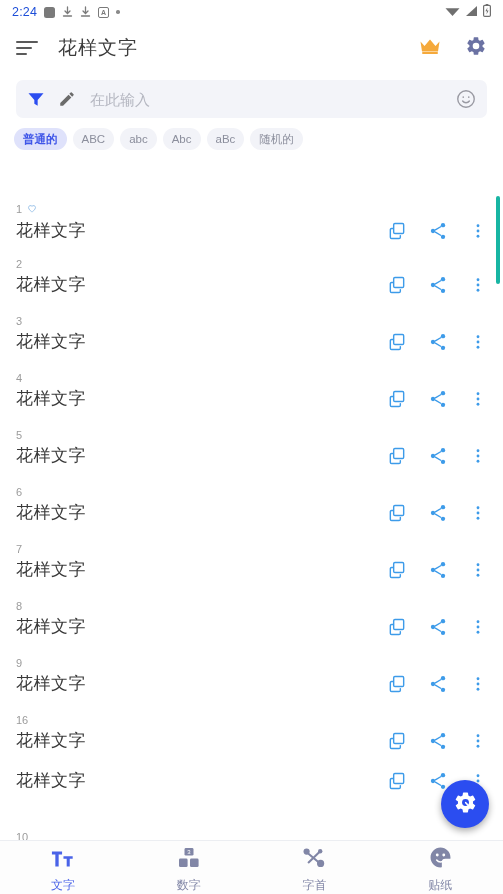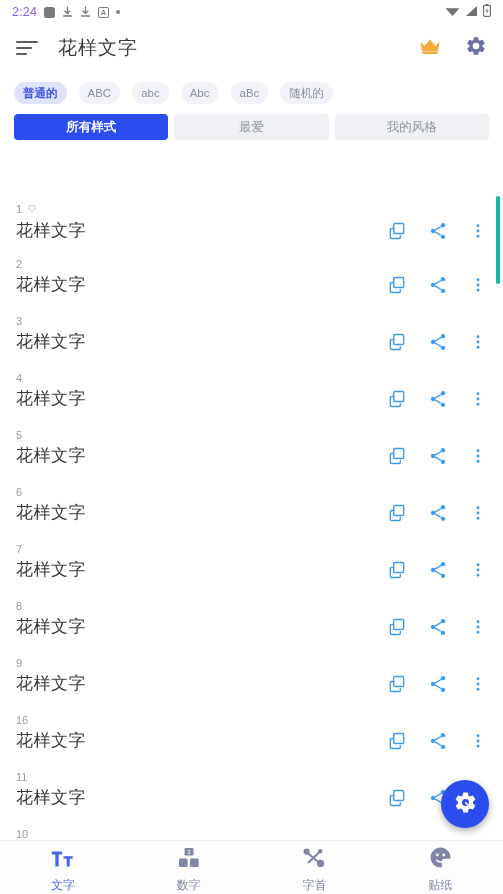--- a/index.html
+++ b/index.html
@@ -11,21 +11,21 @@
   }
   .phone { position: relative; width: 503px; height: 894px; background: #fff; }
 
   
   .statusbar {
     height: 24px; display: flex; align-items: center;
     padding: 0 12px; font-size: 12.5px; color: #6b6b6b;
     background: #fff;
   }
   .status-left { display: flex; align-items: center; gap: 7px; }
-  .status-time { font-size: 12.5px; color: #8b5cf6; letter-spacing: .2px; }
+  .status-time { font-size: 12.5px; color: #1d4ed8; letter-spacing: .2px; }
   .sq-icon { width: 11px; height: 11px; background: #7a7a7a; border-radius: 2.5px; display:inline-block; }
   .dl-icon { width: 11px; height: 12px; display:inline-block; }
   .a-icon { width: 11px; height: 11px; border: 1.4px solid #7a7a7a; border-radius: 2px; display:flex; align-items:center; justify-content:center; font-size:7px; color:#7a7a7a; font-weight:700;}
   .dot-icon { width: 3.5px; height: 3.5px; background: #8a8a8a; border-radius: 50%; display:inline-block; }
   .status-right { margin-left: auto; display: flex; align-items: center; gap: 5px; }
 
   
   .appbar {
     height: 48px; display: flex; align-items: center; padding: 0 16px;
     background: #fff;
@@ -50,21 +50,21 @@
   }
   .search-input {
     flex: 1; border: 0; background: transparent; outline: none;
     font-size: 15px; color: #3c3c3c; margin-left: 14px;
     font-family: "Liberation Sans", sans-serif;
   }
   .search-input::placeholder { color: #b4b6c0; }
   .emoji-btn { margin-left: 6px; display:flex; align-items:center; }
 
   
-  .chips { display: flex; align-items: flex-start; gap: 12px; padding: 10px 14px 0 14px; }
+  .chips { display: flex; align-items: flex-start; gap: 6px; padding: 10px 14px 0 14px; }
   .chip {
     height: 22px; padding: 0 9px; border-radius: 11px;
     display: flex; align-items: center; justify-content: center;
     font-size: 11.5px; color: #8b8e9c; background: #f2f3f8;
     white-space: nowrap; cursor: pointer;
   }
   .chip.active { background: #dfe2fb; color: #3f56e8; font-weight: 700; }
 
   
   .tabs { display: flex; gap: 6px; padding: 10px 14px 0 14px; }
@@ -177,35 +177,53 @@
         </svg>
       </span>
       <span>
         <svg width="22" height="22" viewBox="0 0 24 24" fill="#6b72a3">
           <path d="M19.14 12.94a7.07 7.07 0 000-1.88l2.03-1.58a.5.5 0 00.12-.64l-1.92-3.32a.5.5 0 00-.6-.22l-2.39.96a7.03 7.03 0 00-1.62-.94l-.36-2.54a.5.5 0 00-.5-.42h-3.84a.5.5 0 00-.5.42l-.36 2.54c-.59.24-1.13.56-1.62.94l-2.39-.96a.5.5 0 00-.6.22L2.67 8.84a.5.5 0 00.12.64l2.03 1.58a7.07 7.07 0 000 1.88l-2.03 1.58a.5.5 0 00-.12.64l1.92 3.32c.13.22.39.3.6.22l2.39-.96c.5.38 1.03.7 1.62.94l.36 2.54c.04.24.25.42.5.42h3.84c.25 0 .46-.18.5-.42l.36-2.54c.59-.24 1.12-.56 1.62-.94l2.39.96c.22.08.47 0 .6-.22l1.92-3.32a.5.5 0 00-.12-.64l-2.03-1.58zM12 15.6A3.6 3.6 0 1112 8.4a3.6 3.6 0 010 7.2z"></path>
         </svg>
       </span>
     </div>
   </div>
 
+  <div class="search-wrap">
+    <div class="search-box">
+      <span class="ic">
+        <svg width="20" height="20" viewBox="0 0 24 24">
+            <path d="M3 5h18l-7 8.2V20l-4-2.2v-4.6z" fill="#2b4df0"></path>
+          </svg>
+      </span>
+      <span class="ic" style="margin-left:12px">
+        <svg width="18" height="18" viewBox="0 0 24 24" fill="#6b6b6b">
+            <path d="M3 17.25V21h3.75L17.8 9.94l-3.75-3.75L3 17.25zM20.7 7.04a1 1 0 000-1.41l-2.34-2.34a1 1 0 00-1.41 0l-1.83 1.83 3.75 3.75 1.83-1.83z"></path>
+          </svg>
+      </span>
+      <input class="search-input" value="" placeholder="在此输入" style="">
+      <span class="emoji-btn">
+        <svg width="22" height="22" viewBox="0 0 24 24" fill="none" stroke="#9a9aa3" stroke-width="1.5">
+          <circle cx="12" cy="12" r="9"></circle>
+          <circle cx="9" cy="10" r=".9" fill="#9a9aa3" stroke="none"></circle>
+          <circle cx="15" cy="10" r=".9" fill="#9a9aa3" stroke="none"></circle>
+          <path d="M8.3 14.2a4.6 4.6 0 007.4 0" stroke-linecap="round"></path>
+        </svg>
+      </span>
+    </div>
+  </div>
 
   <div class="chips">
       <div class="chip active">普通的</div>
       <div class="chip">ABC</div>
       <div class="chip">abc</div>
       <div class="chip">Abc</div>
       <div class="chip">aBc</div>
       <div class="chip">随机的</div>
     </div>
 
-  <div class="tabs">
-      <div class="tab active">所有样式</div>
-      <div class="tab">最爱</div>
-      <div class="tab">我的风格</div>
-    </div>
 
   <div class="list">
       <div class="row">
         <div class="row-num">
           <span>1</span>
           <span><svg width="12" height="12" viewBox="0 0 24 24" fill="none" stroke="#9ec5ea" stroke-width="2">
               <path d="M12 20s-7-4.6-7-9.2A4 4 0 0112 8.6 4 4 0 0119 10.8c0 4.6-7 9.2-7 9.2z"></path>
             </svg></span>
         </div>
         <div class="row-body">
@@ -508,23 +526,20 @@
               <svg width="18" height="20" viewBox="0 0 24 24" fill="#3d9be9">
                 <circle cx="12" cy="5" r="1.9"></circle>
                 <circle cx="12" cy="12" r="1.9"></circle>
                 <circle cx="12" cy="19" r="1.9"></circle>
               </svg>
             </span>
           </div>
         </div>
       </div>
       <div class="row">
-        <div class="row-num">
-          <span>11</span>
-        </div>
         <div class="row-body">
           <div class="row-text">花样文字</div>
           <div class="row-actions">
             <span class="ic">
               <svg width="20" height="20" viewBox="0 0 24 24" fill="none" stroke="#3d9be9" stroke-width="1.7">
                 <rect x="8" y="3" width="12" height="12" rx="1.5"></rect>
                 <path d="M16 17.5v2A1.5 1.5 0 0114.5 21h-9A1.5 1.5 0 014 19.5v-9A1.5 1.5 0 015.5 9h2" stroke-linecap="round"></path>
               </svg>
             </span>
             <span class="ic">

